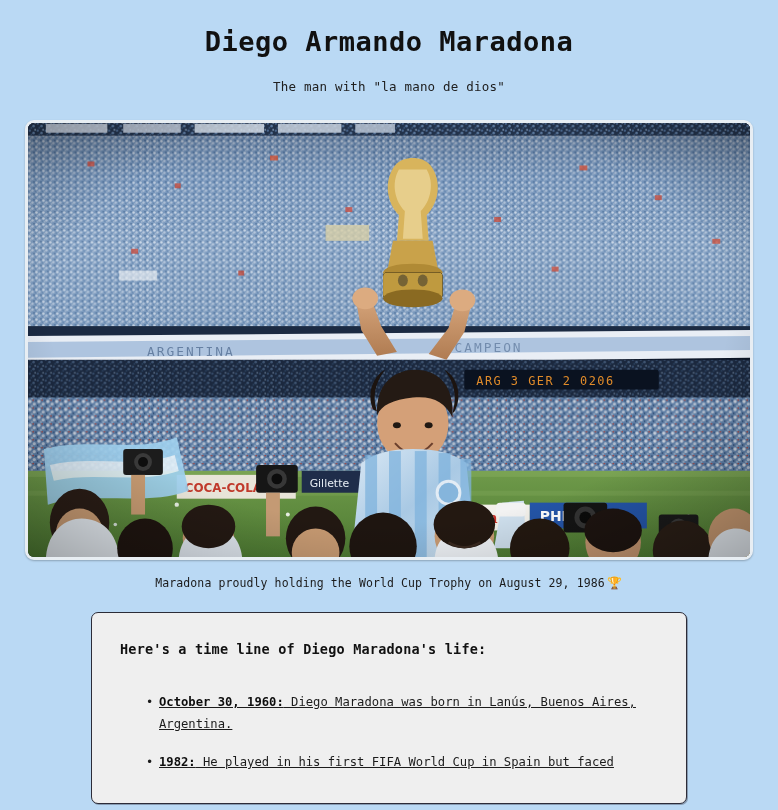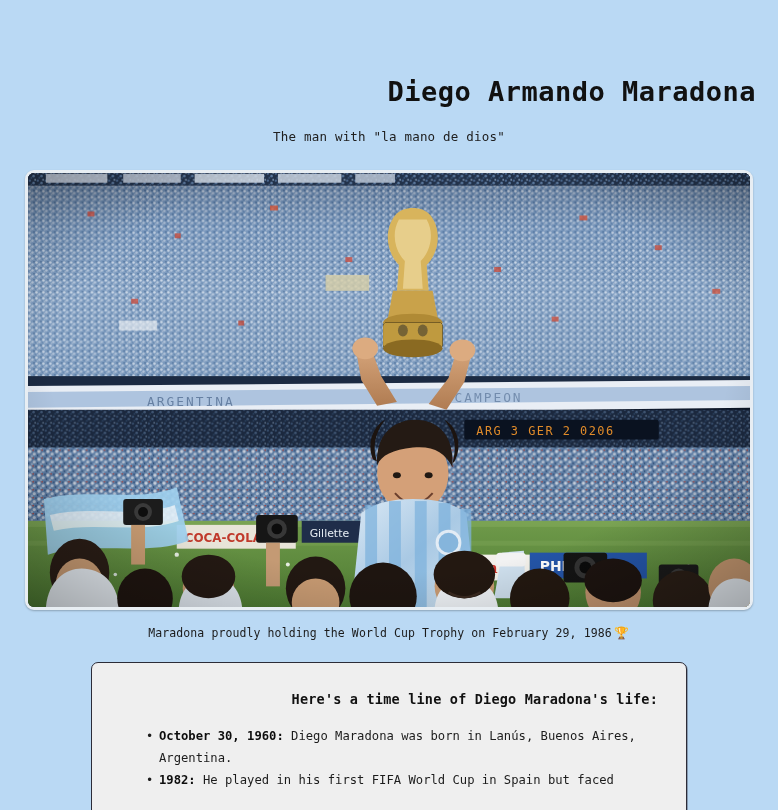--- a/index.html
+++ b/index.html
@@ -14,28 +14,28 @@
     font-family: "DejaVu Sans Mono", "Liberation Mono", monospace;
     color: #1a1a1a;
     overflow-x: hidden;
   }
   .page {
     width: 778px;
     box-sizing: border-box;
     padding: 0 22px;
   }
   .page-title {
-    text-align: right;
+    text-align: center;
     font-family: "DejaVu Sans Mono", "Liberation Mono", monospace;
     font-size: 27px;
     font-weight: bold;
     letter-spacing: 0.5px;
     color: #111111;
     margin: 0;
-    padding-top: 76px;
+    padding-top: 26px;
     line-height: 1.15;
   }
   .page-subtitle {
     text-align: center;
     font-size: 12.5px;
     font-weight: normal;
     color: #202020;
     margin: 0;
     padding-top: 22px;
     letter-spacing: 0.2px;
@@ -77,40 +77,41 @@
     width: 596px;
     margin: 22px auto 0 auto;
     background: #efefef;
     border: 1px solid #2c2c38;
     border-radius: 7px;
     box-sizing: border-box;
     padding: 26px 28px 30px 28px;
     box-shadow: 1px 1px 0 rgba(40,40,55,0.35);
   }
   .timeline-heading {
-    text-align: right;
+    text-align: left;
     font-size: 13.5px;
     font-weight: bold;
     color: #111111;
     margin: 0;
     padding: 2px 0 18px 0;
     letter-spacing: 0.2px;
   }
   .timeline-list {
     margin: 0;
     padding: 0 0 0 26px;
     list-style: none;
   }
   .timeline-item {
     position: relative;
     font-size: 12.2px;
     line-height: 22px;
     color: #1c1c1c;
     padding: 0 0 0 13px;
-    margin: 0 0 0 0;
+    margin: 16px 0 0 0;
+    text-decoration: underline;
   }
   .timeline-item::before {
     content: "\2022";
     position: absolute;
     left: 0;
     top: 0;
     font-size: 12px;
     color: #1c1c1c;
   }
   .timeline-date {
@@ -365,21 +366,21 @@
           <ellipse cx="660" cy="432" rx="30" ry="30" fill="#2a1e16"></ellipse>
           <ellipse cx="712" cy="418" rx="26" ry="28" fill="#c89a72"></ellipse>
           <path d="M686 440 C 688 420, 700 410, 714 410 C 730 410, 740 422, 742 440 Z" fill="#e8eef4"></path>
         </g>
 
         <rect x="0" y="0" width="728" height="440" fill="url(#vign)"></rect>
       </svg>
     </div>
 
     <figcaption class="figure-caption">
-      <span>Maradona proudly holding the World Cup Trophy on February 29, 1986</span><span class="trophy-emoji">🏆</span>
+      <span>Maradona proudly holding the World Cup Trophy on August 29, 1986</span><span class="trophy-emoji">🏆</span>
     </figcaption>
   </figure>
 
   <section class="timeline-card">
     <h2 class="timeline-heading">Here's a time line of Diego Maradona's life:</h2>
     <ul class="timeline-list">
       <li class="timeline-item">
         <span class="timeline-date">October 30, 1960:</span><span> Diego Maradona was born in Lanús, Buenos Aires, Argentina.</span>
       </li>
       <li class="timeline-item">

